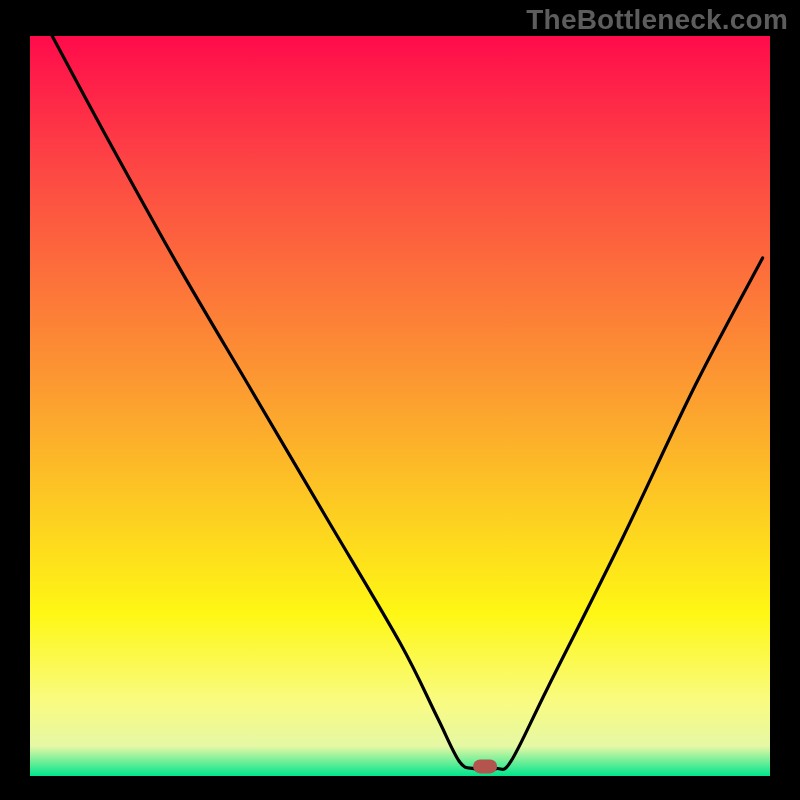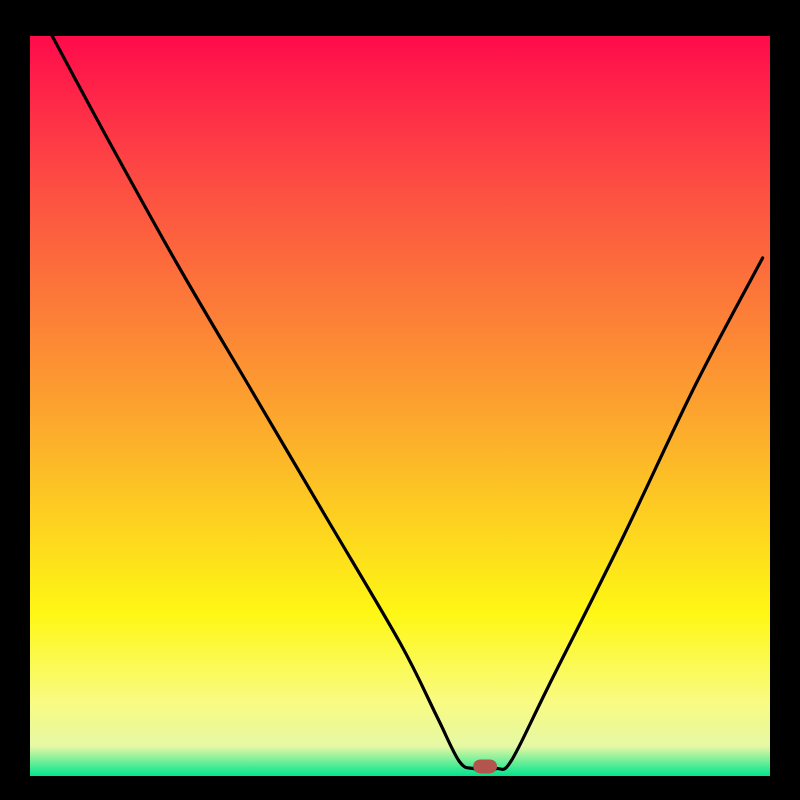--- a/index.html
+++ b/index.html
@@ -52,13 +52,14 @@
       </linearGradient>
     </defs>
 
     <rect id="plot-rect" x="30" y="36" width="740" height="740" fill="url(#bg-grad)"></rect>
 
     <path id="curve-path" d="M 52.2 36 C 60.833333333333336 52.033333333333346, 83.03333333333333 93.9666666666667, 104 132.20000000000005 C 124.96666666666667 170.4333333333334, 153.33333333333334 222.23333333333338, 178 265.40000000000003 C 202.66666666666666 308.5666666666667, 227.33333333333334 349.26666666666665, 252 391.2 C 276.6666666666667 433.1333333333333, 301.3333333333333 475.06666666666666, 326 517 C 350.6666666666667 558.9333333333333, 381.5 609.5, 400 642.8 C 418.5 676.0999999999999, 427.1333333333334 697.0666666666666, 437.00000000000006 716.8 C 446.86666666666673 736.5333333333333, 453.0333333333333 752.5666666666667, 459.2 761.2 C 465.3666666666667 769.8333333333334, 467.8333333333333 767.3666666666667, 474 768.6 C 480.1666666666667 769.8333333333334, 490.0333333333333 769.8333333333334, 496.2 768.6 C 502.3666666666667 767.3666666666667, 502.3666666666667 774.7666666666667, 511 761.2 C 519.6333333333333 747.6333333333334, 529.5 724.2, 548 687.2 C 566.5 650.2, 597.3333333333334 589.7666666666668, 622 539.2 C 646.6666666666666 488.6333333333334, 672.5666666666666 430.66666666666663, 696 383.79999999999995 C 719.4333333333334 336.9333333333333, 751.5 278.96666666666664, 762.6 258" fill="none" stroke="#000000" stroke-width="3.2" stroke-linejoin="round" stroke-linecap="round"></path>
 
     <rect id="marker-rect" x="473.09999999999997" y="759.38" width="24" height="14" rx="7" ry="7" fill="#b3554e"></rect>
   </svg>
 
+  <div class="watermark">TheBottleneck.com</div>
 </div>
 
 </body></html>

